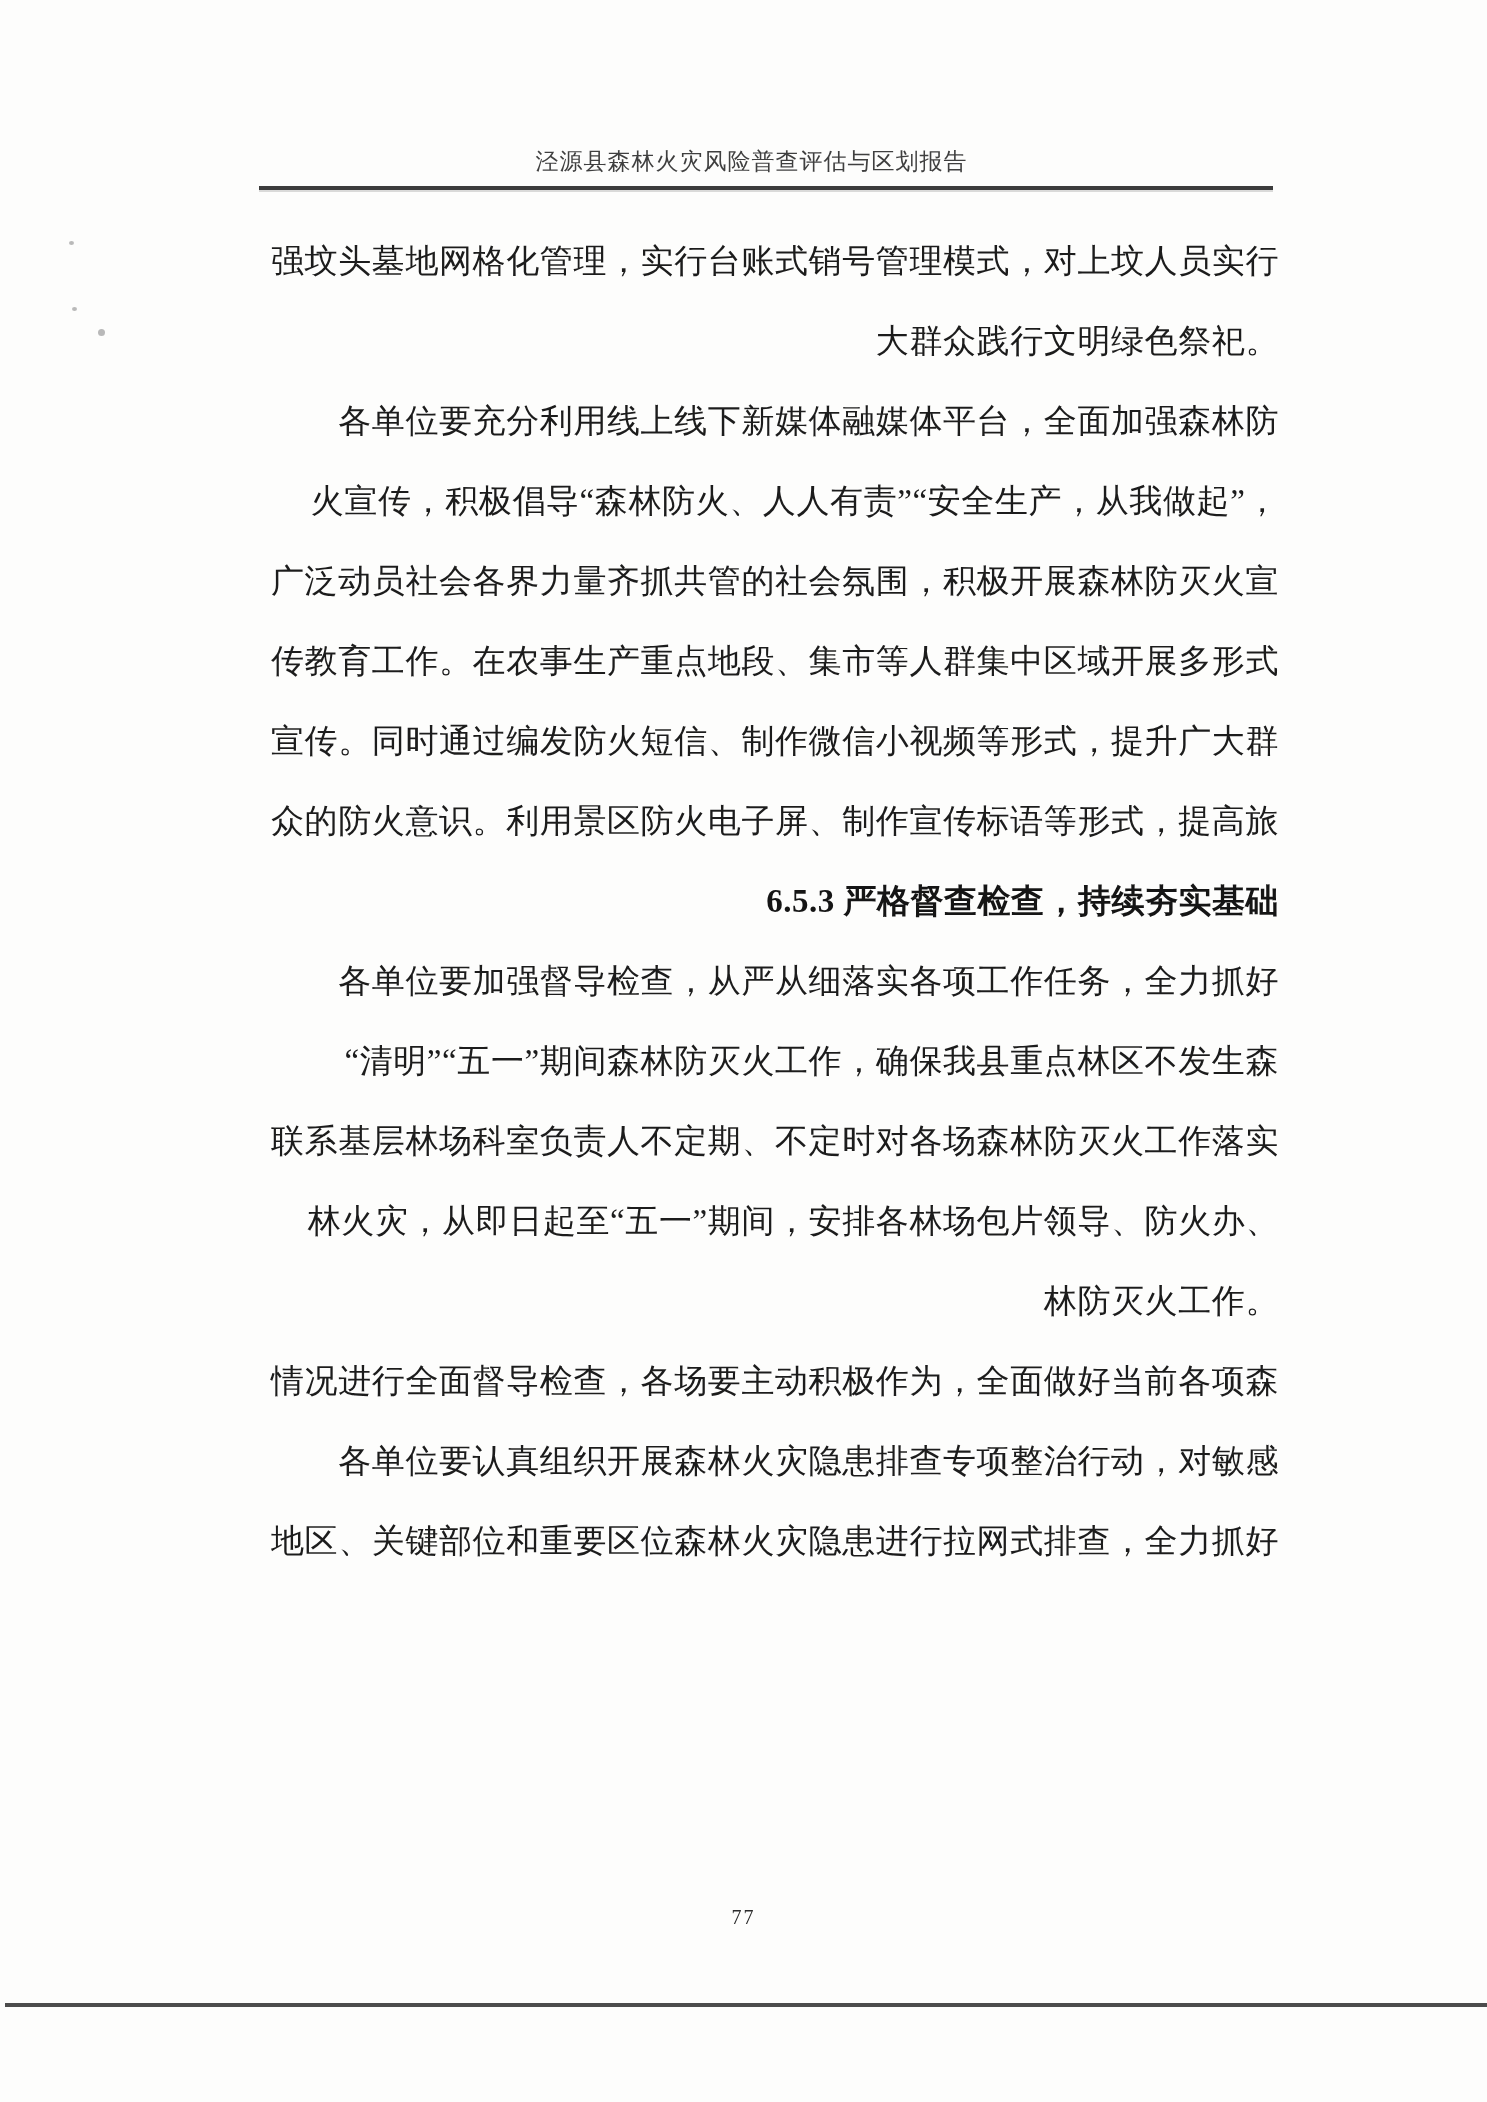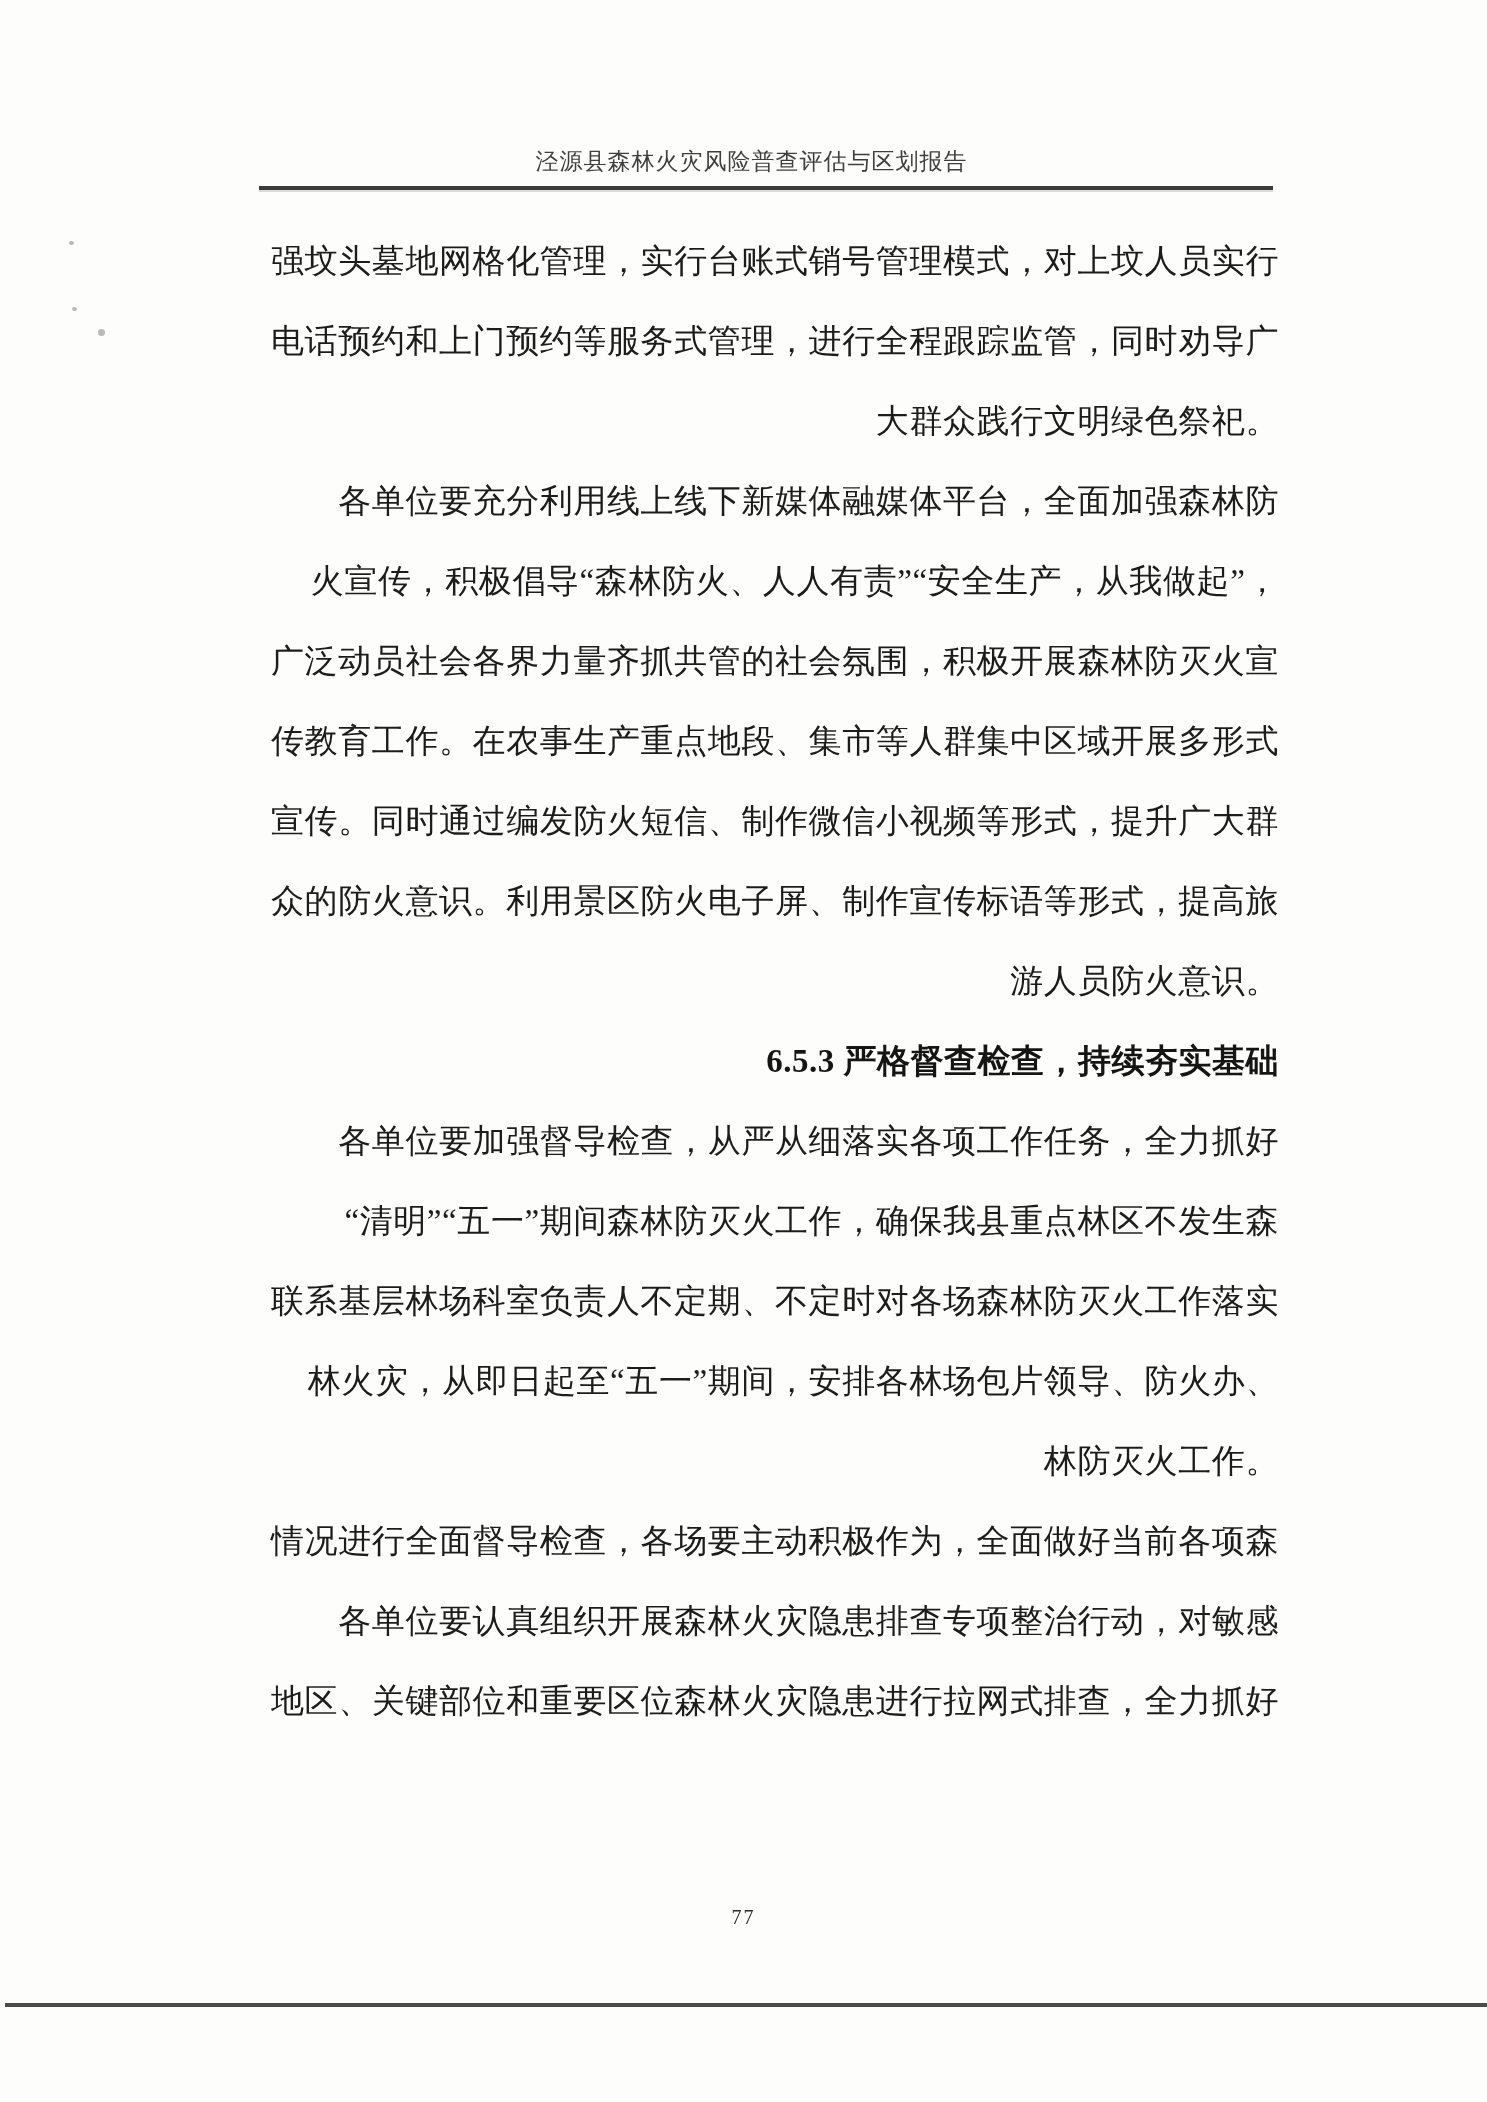--- a/index.html
+++ b/index.html
@@ -90,31 +90,29 @@
 
 <div class="page">
 
   <div class="header-title">泾源县森林火灾风险普查评估与区划报告</div>
 
   <div class="header-rule"></div>
 
   <div class="content">
       <div class="doc-paragraph">
         <div class="doc-line">强坟头墓地网格化管理，实行台账式销号管理模式，对上坟人员实行</div>
-        <div class="doc-line">电话预约和上门预约等服务式管理，进行全程跟踪监管，同时劝导广</div>
         <div class="doc-line">大群众践行文明绿色祭祀。</div>
       </div>
       <div class="doc-paragraph">
         <div class="doc-line indent">各单位要充分利用线上线下新媒体融媒体平台，全面加强森林防</div>
         <div class="doc-line">火宣传，积极倡导“森林防火、人人有责”“安全生产，从我做起”，</div>
         <div class="doc-line">广泛动员社会各界力量齐抓共管的社会氛围，积极开展森林防灭火宣</div>
         <div class="doc-line">传教育工作。在农事生产重点地段、集市等人群集中区域开展多形式</div>
         <div class="doc-line">宣传。同时通过编发防火短信、制作微信小视频等形式，提升广大群</div>
         <div class="doc-line">众的防火意识。利用景区防火电子屏、制作宣传标语等形式，提高旅</div>
-        <div class="doc-line">游人员防火意识。</div>
       </div>
       <div class="doc-heading">6.5.3 严格督查检查，持续夯实基础</div>
       <div class="doc-paragraph">
         <div class="doc-line indent">各单位要加强督导检查，从严从细落实各项工作任务，全力抓好</div>
         <div class="doc-line">“清明”“五一”期间森林防灭火工作，确保我县重点林区不发生森</div>
         <div class="doc-line">联系基层林场科室负责人不定期、不定时对各场森林防灭火工作落实</div>
         <div class="doc-line">林火灾，从即日起至“五一”期间，安排各林场包片领导、防火办、</div>
         <div class="doc-line">林防灭火工作。</div>
         <div class="doc-line">情况进行全面督导检查，各场要主动积极作为，全面做好当前各项森</div>
       </div>

